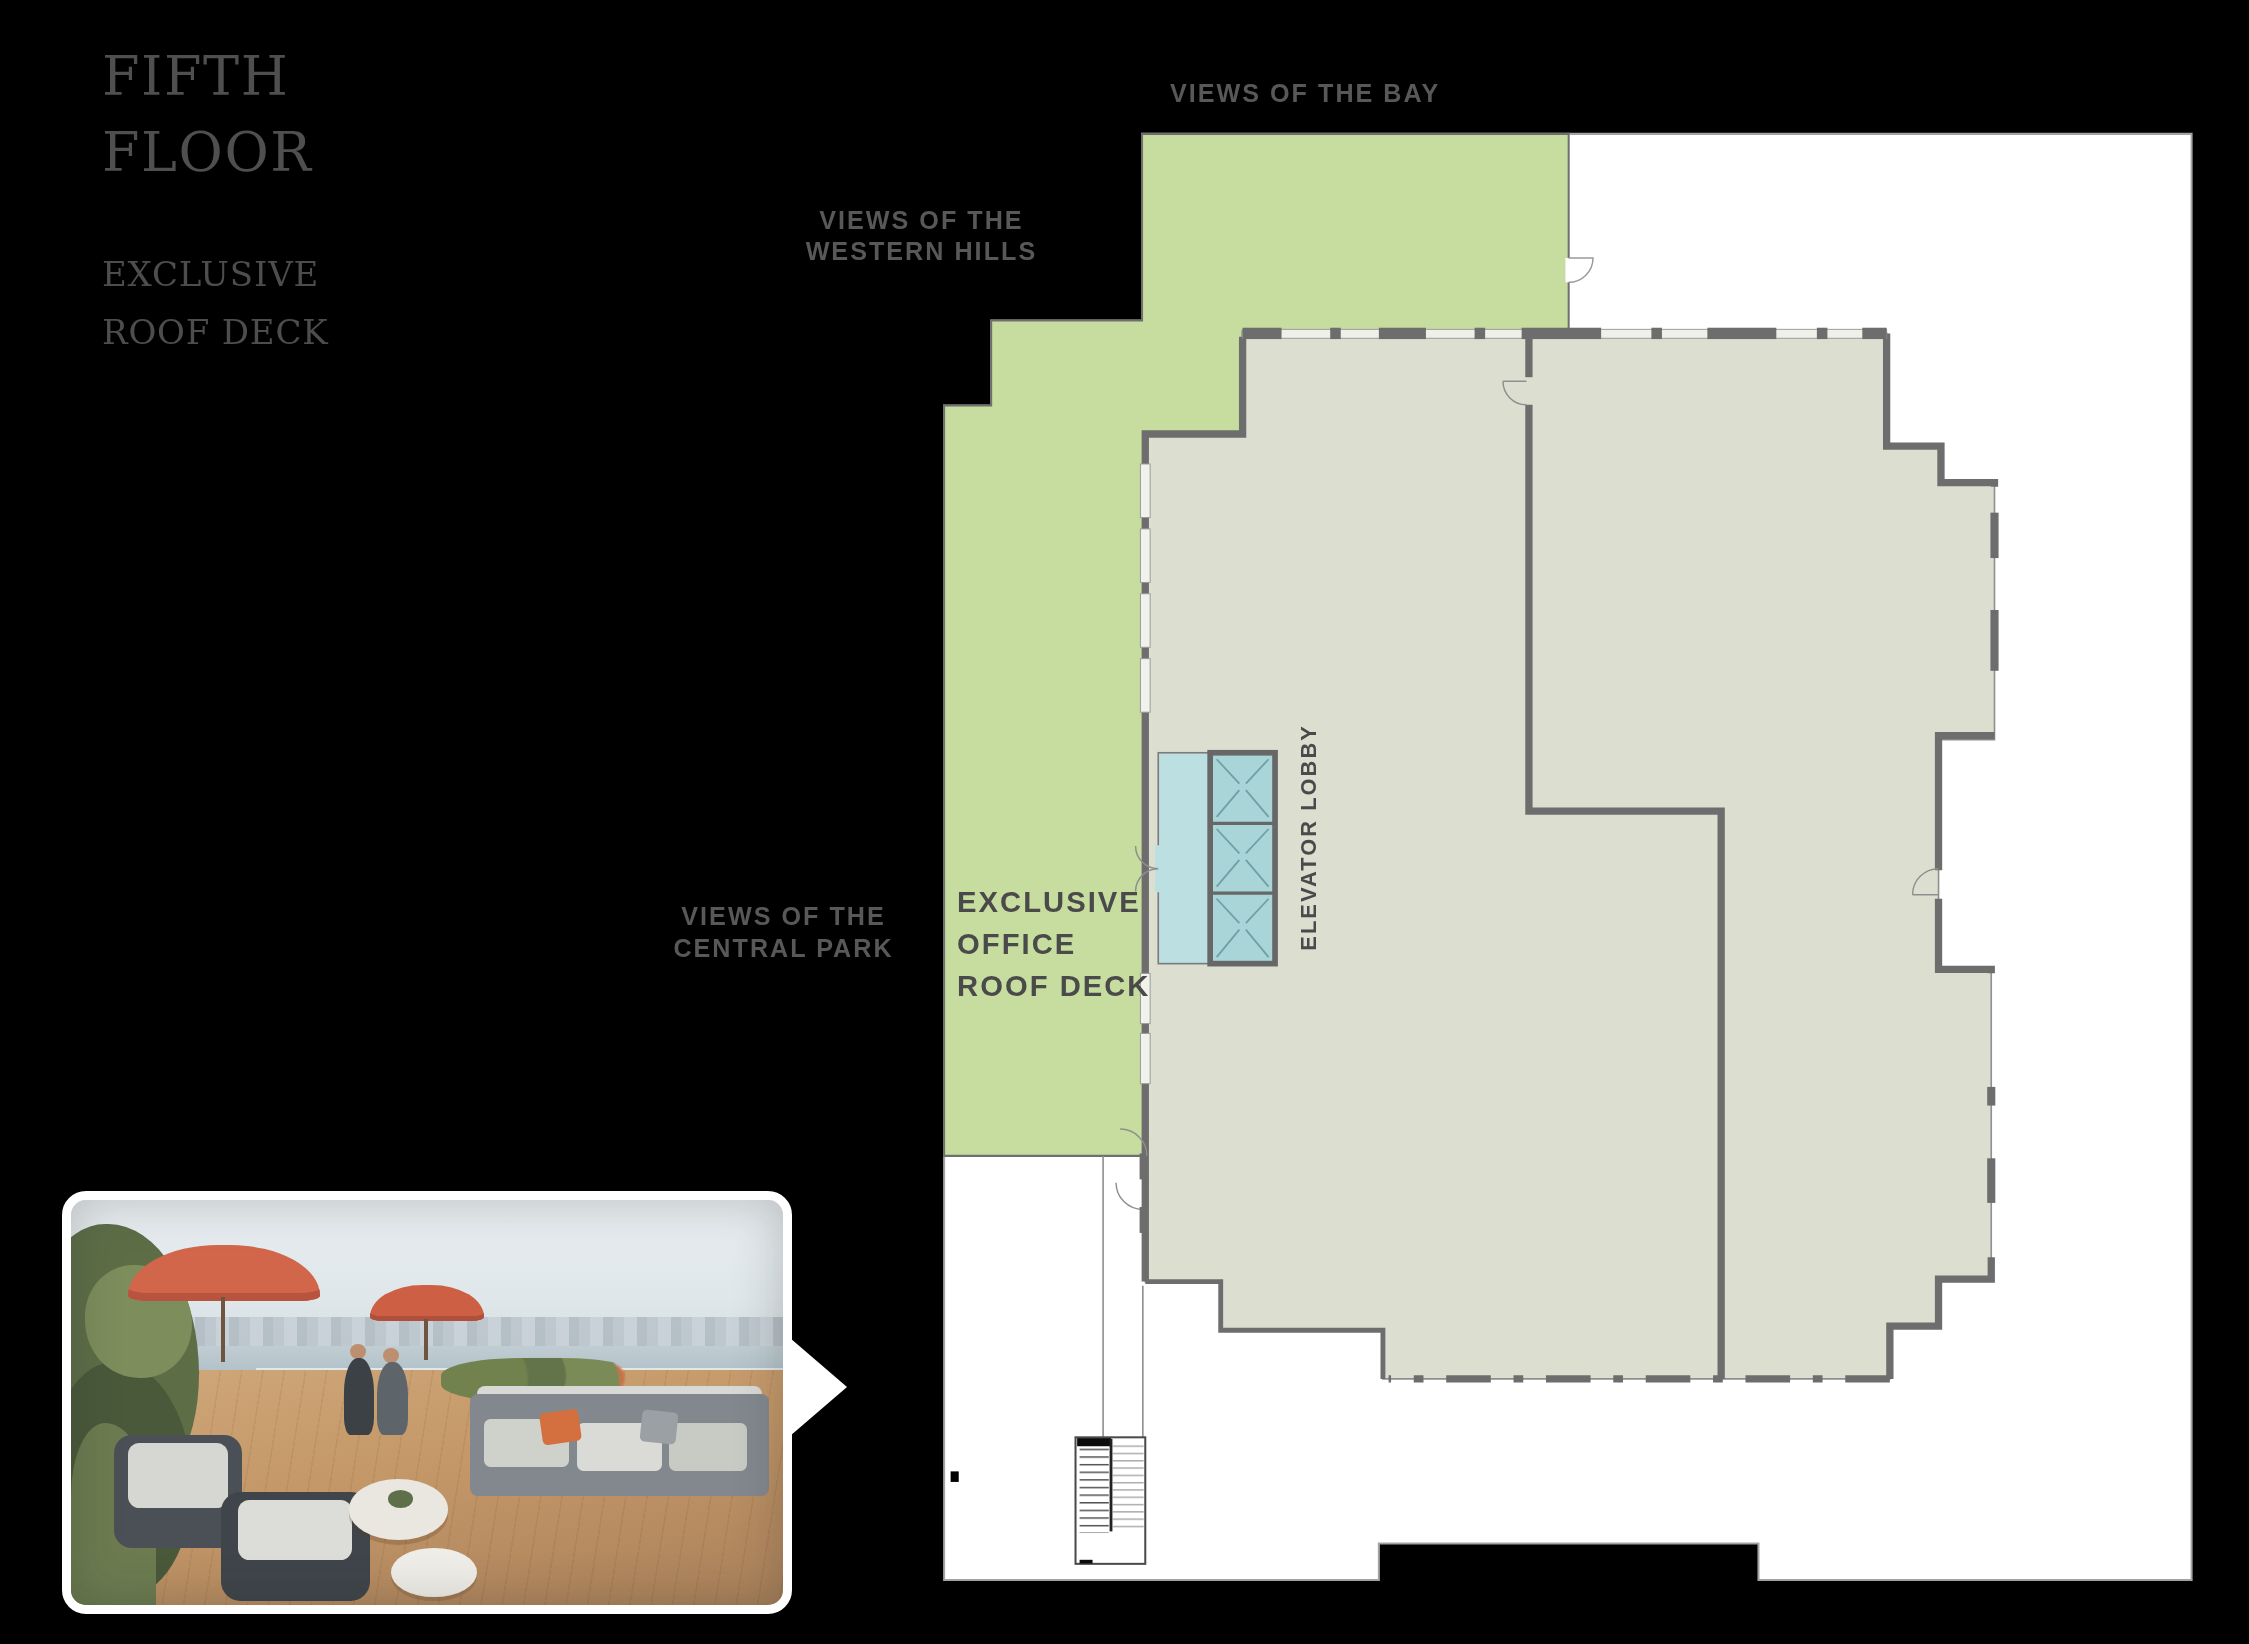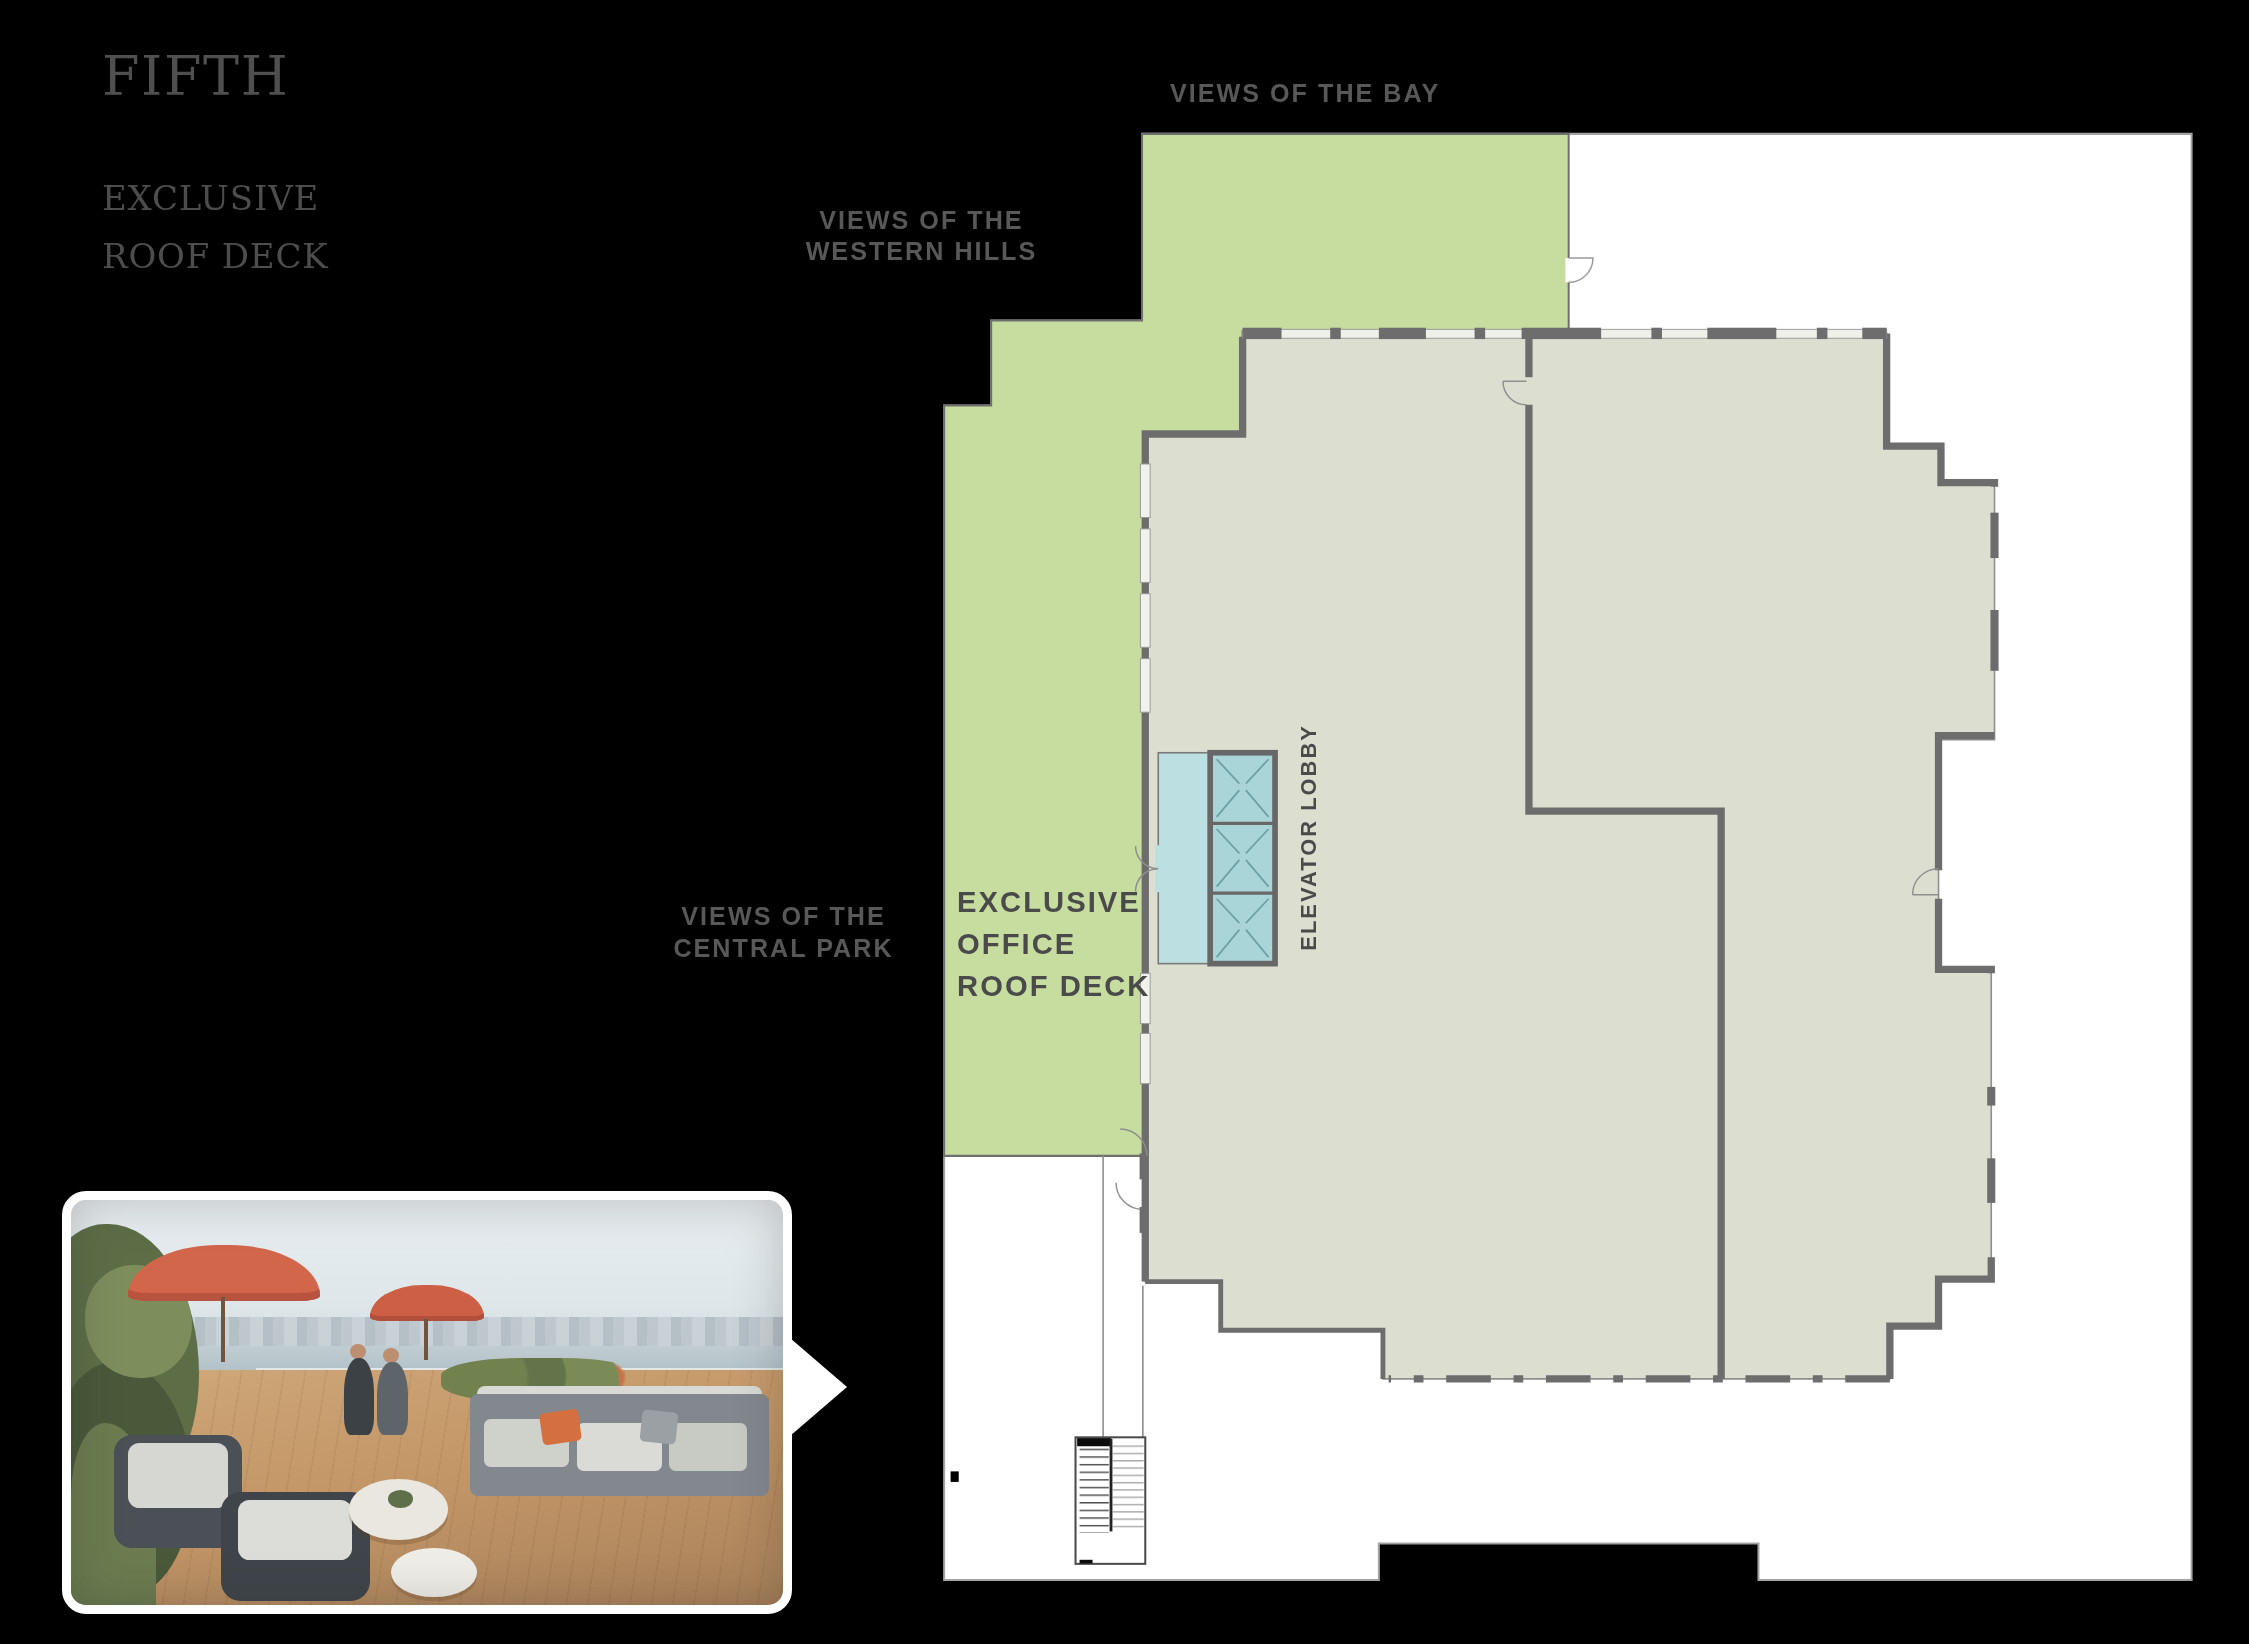--- a/index.html
+++ b/index.html
@@ -77,20 +77,21 @@
      border-top:49px solid transparent;border-bottom:49px solid transparent;
      border-left:57px solid #fff;}
 </style>
 </head>
 <body>
 
 <div class="stage">
 
   <div class="title">
     <div class="big">FIFTH</div>
+    <div class="big">FLOOR</div>
     <div class="sub">
       <div>EXCLUSIVE</div>
       <div>ROOF DECK</div>
     </div>
   </div>
 
   <svg class="plan" width="2250" height="1645" viewBox="0 0 2774 2028">
     <defs>
       <pattern id="treadDark" width="40" height="9.4" patternUnits="userSpaceOnUse">
         <rect width="40" height="9.4" fill="#ffffff"></rect>

